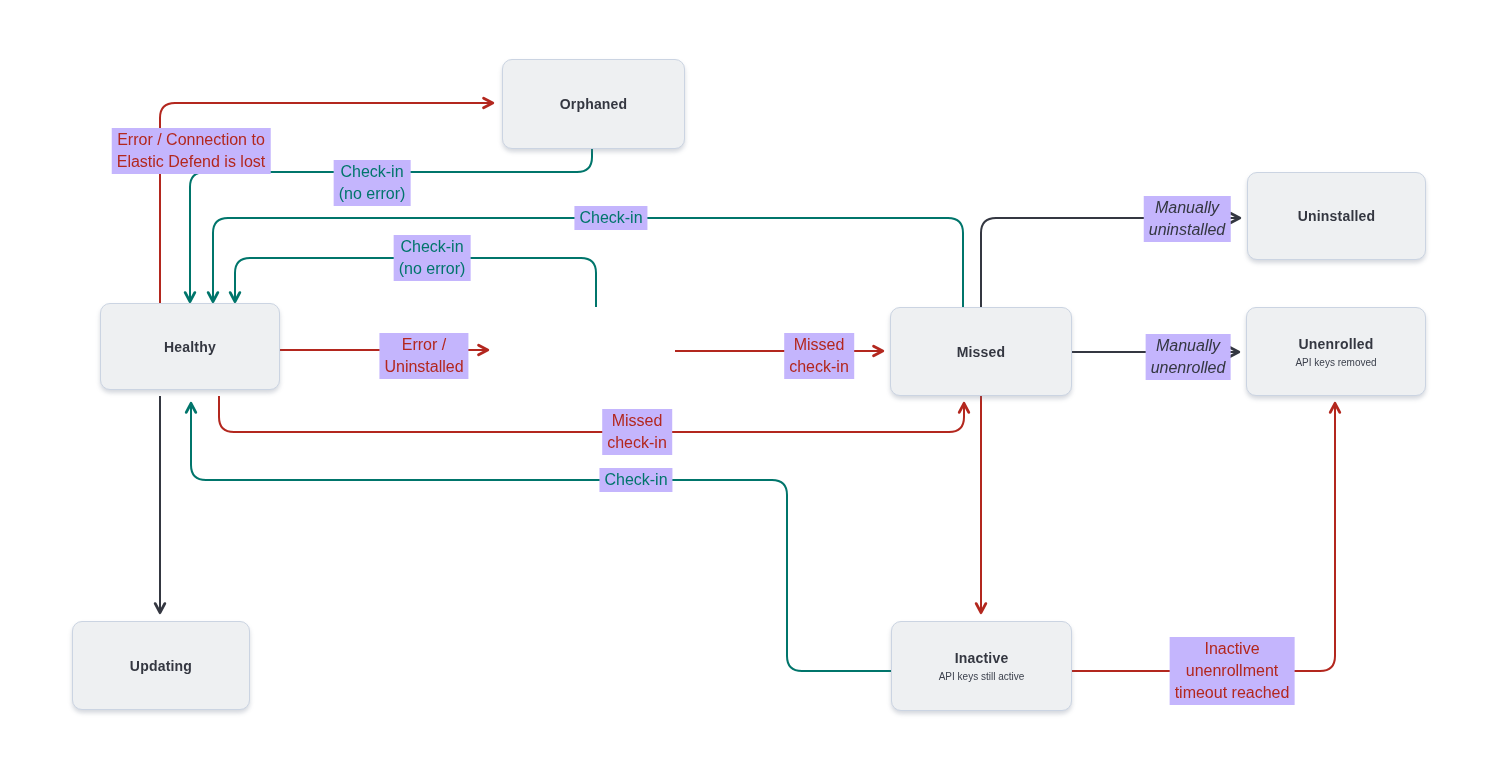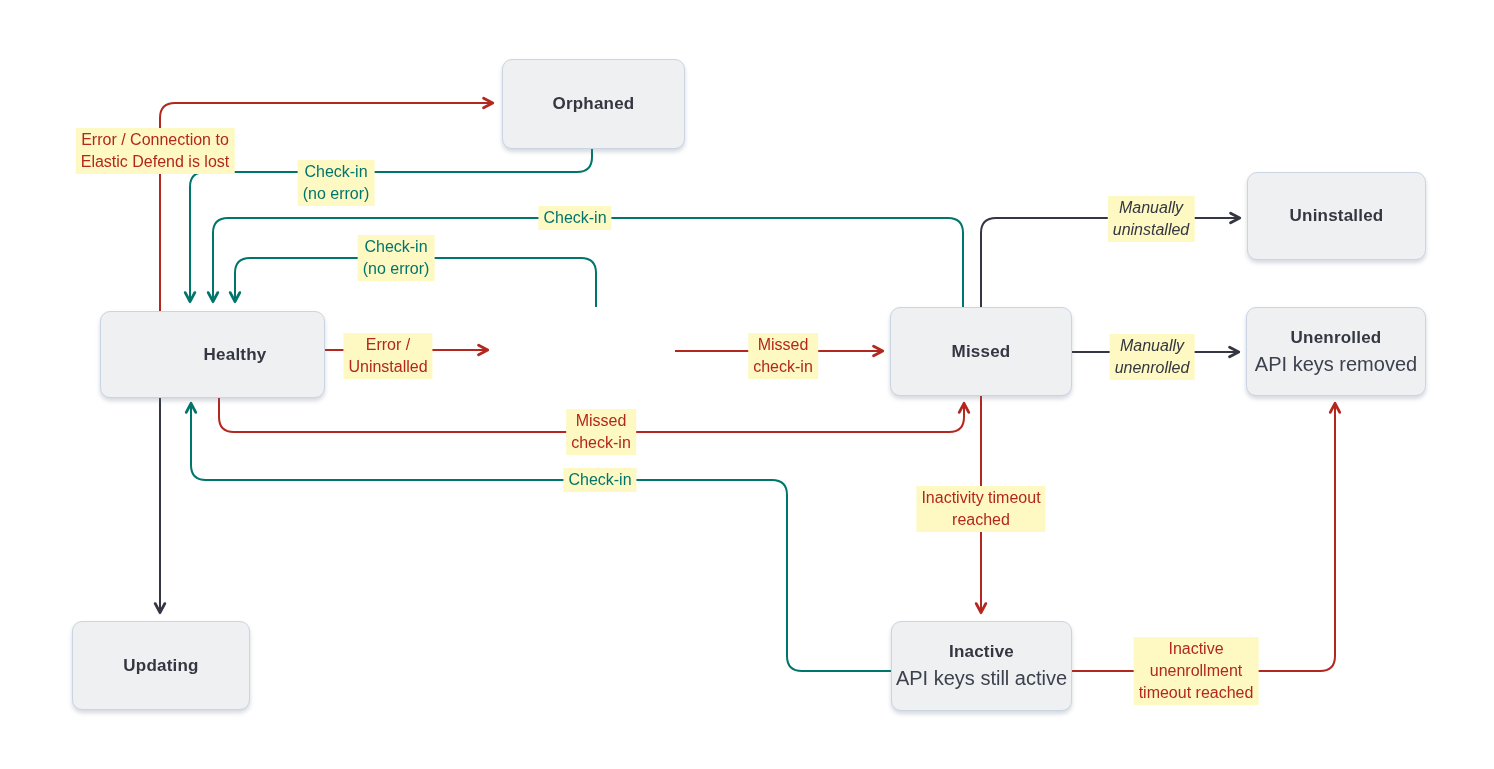--- a/index.html
+++ b/index.html
@@ -19,32 +19,33 @@
   .node{
     position:absolute;
     background:#eef0f2;
     border:1.5px solid #cbd4e2;
     border-radius:10px;
     box-shadow:0 3px 4px rgba(105,115,135,.28);
     display:flex;flex-direction:column;align-items:center;justify-content:center;
     color:#343741;
     text-align:center;
   }
-  .node .title{font-weight:700;font-size:17px;letter-spacing:.2px;}
-  .node .subtitle{font-weight:400;font-size:20px;margin-top:5px;color:#3c414d;}
+  .node .title{font-weight:700;font-size:14px;letter-spacing:.2px;}
+  .node .subtitle{font-weight:400;font-size:10px;margin-top:5px;color:#3c414d;}
 
   .edge-label{
     position:absolute;
     transform:translate(-50%,-50%);
-    background:#fef9c3;
+    background:#c4b5fd;
     padding:1px 5px;
     text-align:center;
     font-size:16px;
     line-height:22px;
     white-space:nowrap;
+    margin-left:36px;
   }
   .edge-label span{display:block;}
   .lbl-red{color:#b3271e;}
   .lbl-teal{color:#00756b;}
   .lbl-dark{color:#343741;font-style:italic;}
 </style>
 </head>
 <body>
 
 <div id="stage">
@@ -120,37 +121,33 @@
     <span>Manually</span>
       <span>unenrolled</span>
   </div>
   <div class="edge-label lbl-red" style="left:601px;top:432px;">
     <span>Missed</span>
       <span>check-in</span>
   </div>
   <div class="edge-label lbl-teal" style="left:600px;top:480px;">
     <span>Check-in</span>
   </div>
-  <div class="edge-label lbl-red" style="left:981px;top:509px;">
-    <span>Inactivity timeout</span>
-      <span>reached</span>
-  </div>
   <div class="edge-label lbl-red" style="left:1196px;top:671px;">
     <span>Inactive</span>
       <span>unenrollment</span>
       <span>timeout reached</span>
   </div>
 
   <div class="node" style="left:502px;top:59px;width:181px;height:88px;">
     <div class="title">Orphaned</div>
   </div>
   <div class="node" style="left:1247px;top:172px;width:177px;height:86px;">
     <div class="title">Uninstalled</div>
   </div>
-  <div class="node" style="left:100px;top:311px;width:178px;height:85px;padding-left:45px;">
+  <div class="node" style="left:100px;top:303px;width:178px;height:85px;">
     <div class="title">Healthy</div>
   </div>
   <div class="node" style="left:890px;top:307px;width:180px;height:87px;">
     <div class="title">Missed</div>
   </div>
   <div class="node" style="left:1246px;top:307px;width:178px;height:87px;">
     <div class="title">Unenrolled</div>
     <div class="subtitle">API keys removed</div>
   </div>
   <div class="node" style="left:72px;top:621px;width:176px;height:87px;">

